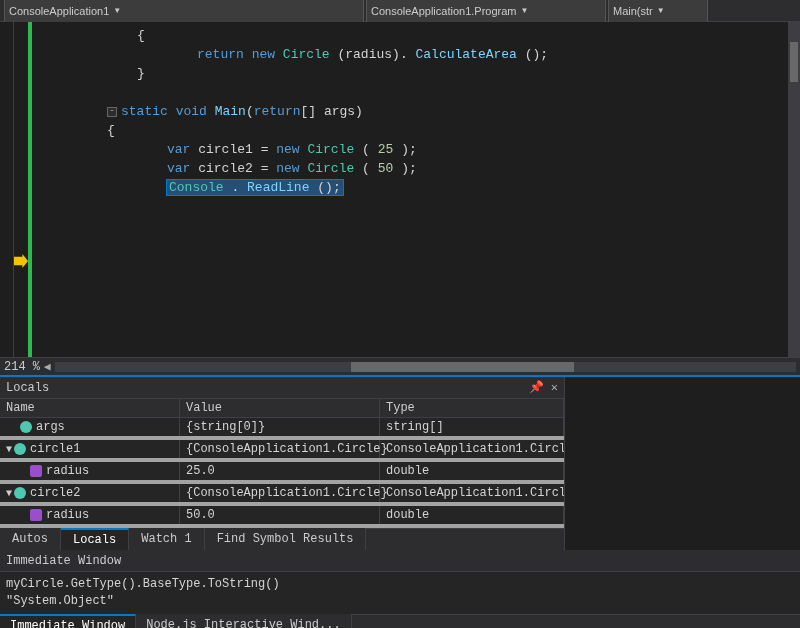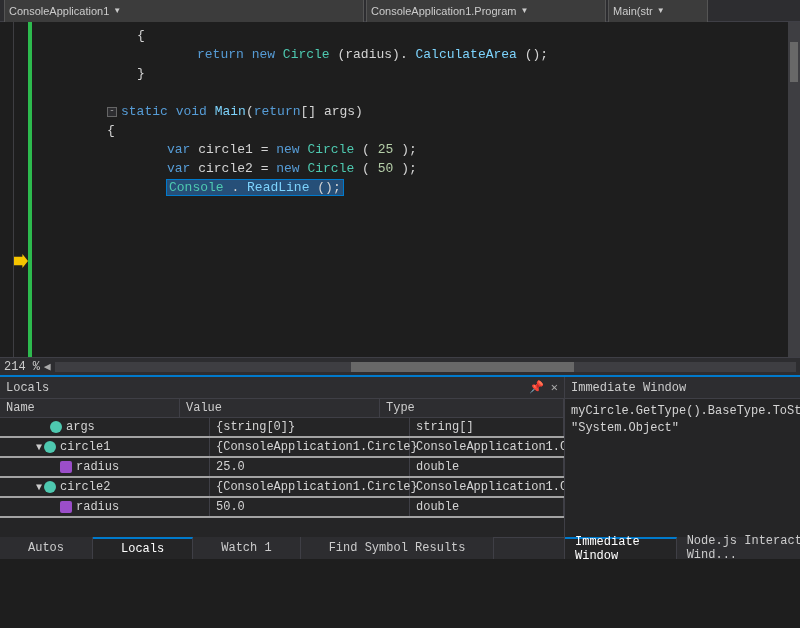--- a/index.html
+++ b/index.html
@@ -129,20 +129,21 @@
       width: 30%;
       height: 100%;
       background: #686868;
     }
 
     
     .bottom-panel {
       display: flex;
       height: 184px;
       border-top: 2px solid #007acc;
+      flex-direction: column;
     }
 
     
     .locals-pane {
       width: 565px;
       background: #252526;
       display: flex;
       flex-direction: column;
       border-right: 1px solid #3f3f46;
     }
@@ -168,41 +169,40 @@
       border-bottom: 1px solid #3f3f46;
       color: #ccc;
       font-size: 12px;
     }
     .locals-header .col { padding: 2px 6px; border-right: 1px solid #3f3f46; font-weight: normal; }
     .col-name { width: 180px; flex-shrink: 0; }
     .col-value { width: 200px; flex-shrink: 0; }
     .col-type { flex: 1; }
     .locals-row {
       display: flex;
-      border-bottom: 2px solid #a3a3a3;
+      border-bottom: 4px solid #a3a3a3;
       color: #d4d4d4;
       align-items: flex-end;
-      padding-left: 30px;
     }
     .locals-row .col { padding: 2px 6px; border-right: 1px solid #3f3f46; }
     .tree-toggle { color: #ccc; font-size: 10px; margin-right: 2px; cursor: pointer; }
     .var-icon { display: inline-block; width: 12px; height: 12px; border-radius: 50%; background: #4ec9b0; margin-right: 4px; flex-shrink: 0; vertical-align: middle; }
     .var-icon.private { background: #9b4ec9; border-radius: 2px; }
     .name-cell { display: flex; align-items: center; }
 
     
     .bottom-tabs {
       display: flex;
       background: #2d2d30;
       border-top: 1px solid #3f3f46;
       height: 22px;
       align-items: flex-end;
     }
     .tab {
-      padding: 2px 28px;
+      padding: 2px 12px;
       font-size: 12px;
       color: #ccc;
       background: #2d2d30;
       border-right: 1px solid #3f3f46;
       cursor: pointer;
       height: 22px;
       display: flex;
       align-items: center;
       text-align: right;
     }

